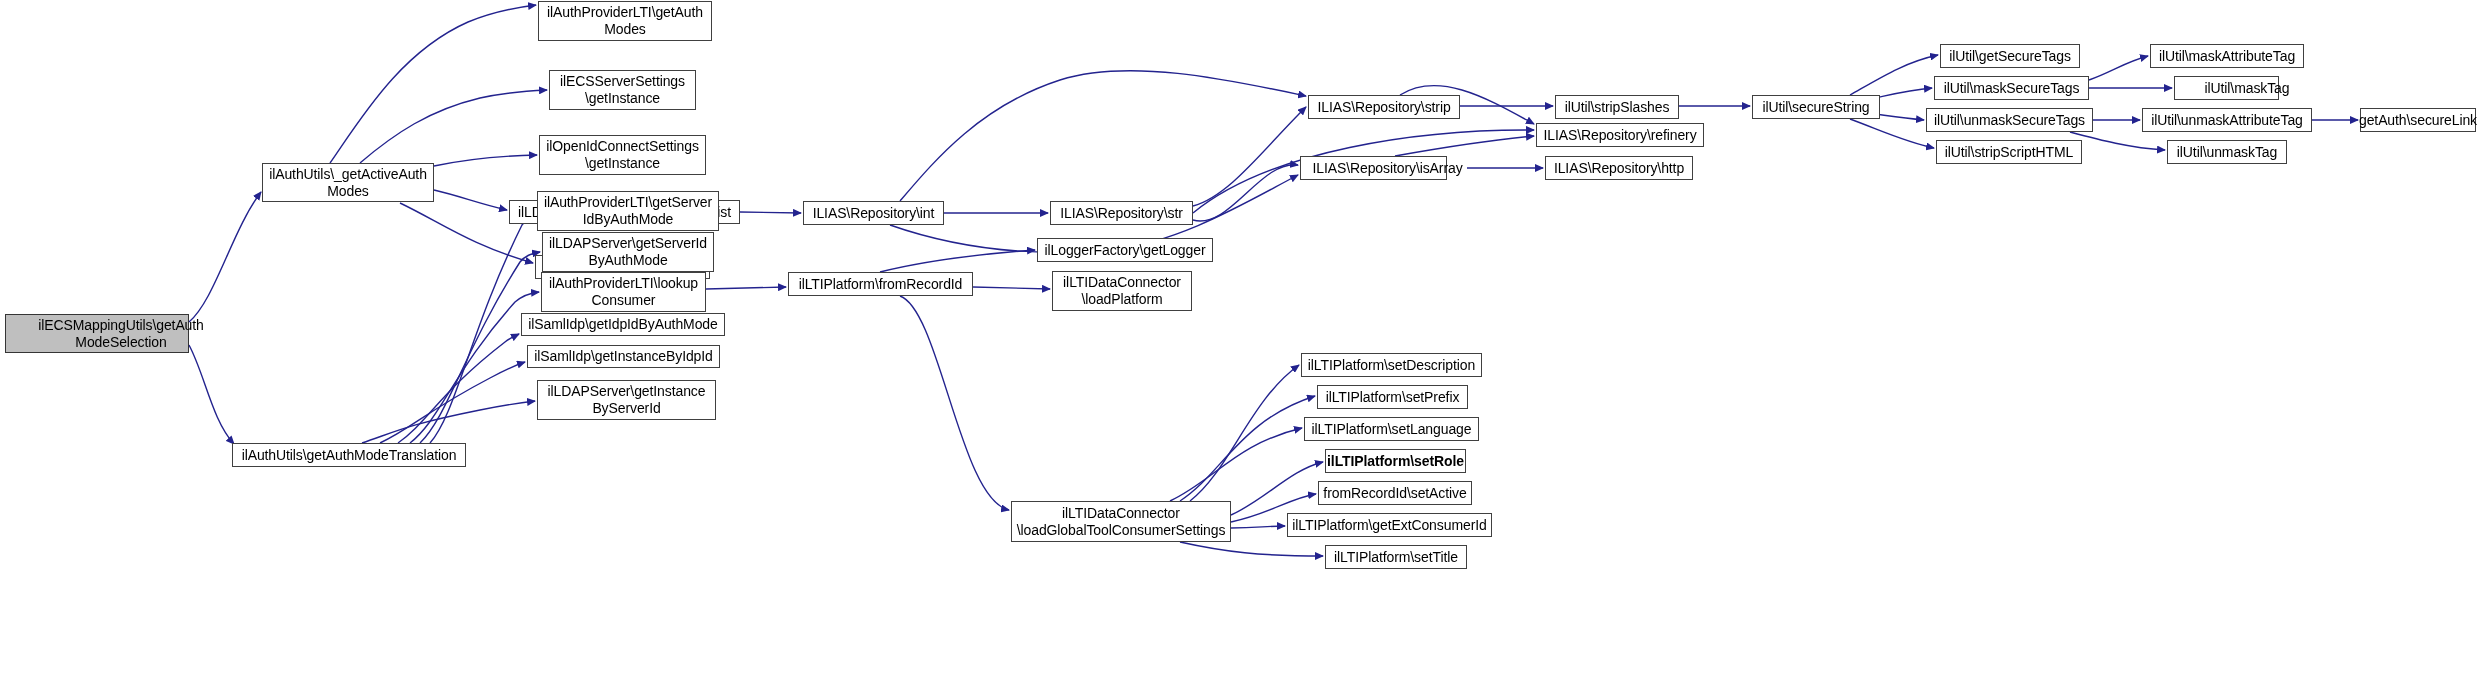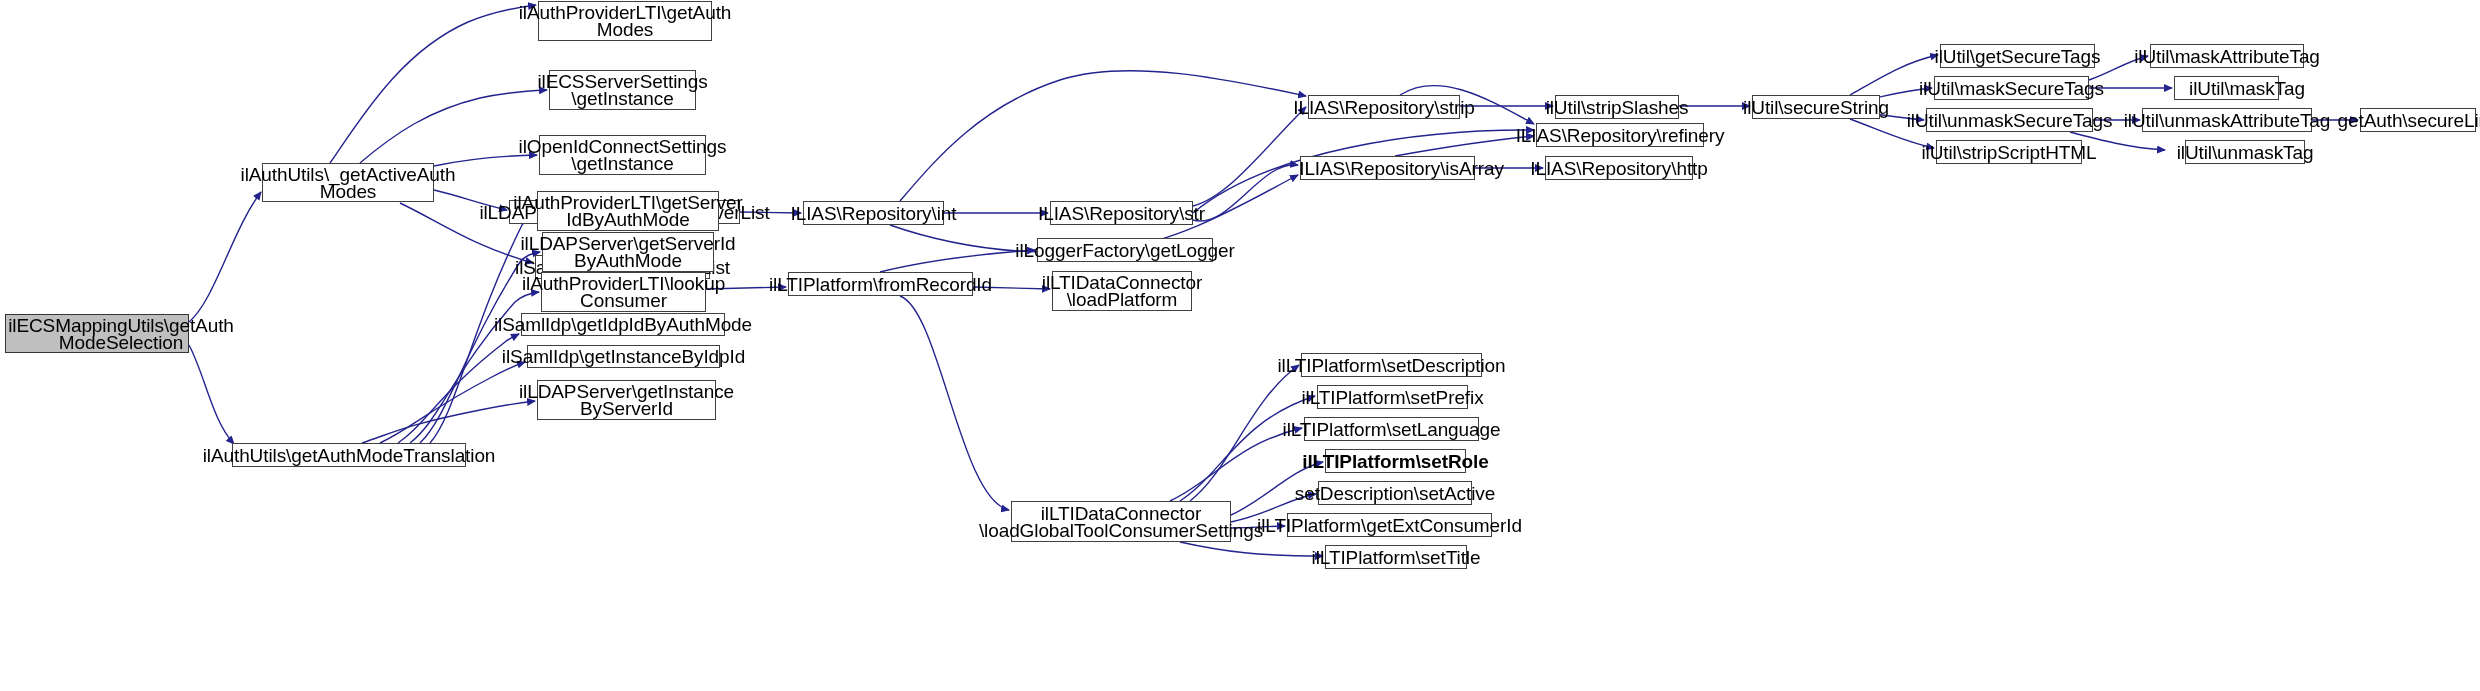--- a/index.html
+++ b/index.html
@@ -23,21 +23,21 @@
     width: 2480px;
     height: 691px;
     pointer-events: none;
   }
   .node {
     position: absolute;
     box-sizing: border-box;
     border: 1px solid #404040;
     background: #ffffff;
     color: #000000;
-    font-size: 19px;
+    font-size: 14px;
     line-height: 17px;
     display: flex;
     align-items: center;
     justify-content: center;
     text-align: center;
     white-space: pre-line;
     letter-spacing: -0.1px;
     z-index: 2;
   }
   .node.root {
@@ -125,40 +125,40 @@
       <div class="node" style="left: 541px; top: 272px; width: 165px; height: 40px;">ilAuthProviderLTI\lookup
 Consumer</div>
       <div class="node" style="left: 521px; top: 313px; width: 204px; height: 23px;">ilSamlIdp\getIdpIdByAuthMode</div>
       <div class="node" style="left: 527px; top: 345px; width: 193px; height: 23px;">ilSamlIdp\getInstanceByIdpId</div>
       <div class="node" style="left: 537px; top: 380px; width: 179px; height: 40px;">ilLDAPServer\getInstance
 ByServerId</div>
       <div class="node" style="left: 803px; top: 201px; width: 141px; height: 24px; text-align: center;">ILIAS\Repository\int</div>
       <div class="node" style="left: 1050px; top: 201px; width: 143px; height: 24px;">ILIAS\Repository\str</div>
       <div class="node" style="left: 1308px; top: 95px; width: 152px; height: 24px;">ILIAS\Repository\strip</div>
       <div class="node" style="left: 1536px; top: 123px; width: 168px; height: 24px;">ILIAS\Repository\refinery</div>
-      <div class="node" style="left: 1300px; top: 156px; width: 175px; height: 24px; padding-left: 28px;">ILIAS\Repository\isArray</div>
+      <div class="node" style="left: 1300px; top: 156px; width: 147px; height: 24px; padding-left: 28px;">ILIAS\Repository\isArray</div>
       <div class="node" style="left: 1545px; top: 156px; width: 148px; height: 24px;">ILIAS\Repository\http</div>
       <div class="node" style="left: 1555px; top: 95px; width: 124px; height: 24px;">ilUtil\stripSlashes</div>
       <div class="node" style="left: 1752px; top: 95px; width: 128px; height: 24px;">ilUtil\secureString</div>
-      <div class="node" style="left: 1940px; top: 44px; width: 155px; height: 24px; text-align: center;">ilUtil\getSecureTags</div>
+      <div class="node" style="left: 1940px; top: 44px; width: 140px; height: 24px; text-align: center;">ilUtil\getSecureTags</div>
       <div class="node" style="left: 1934px; top: 76px; width: 155px; height: 24px;">ilUtil\maskSecureTags</div>
       <div class="node" style="left: 1926px; top: 108px; width: 167px; height: 24px;">ilUtil\unmaskSecureTags</div>
       <div class="node" style="left: 1936px; top: 140px; width: 146px; height: 24px;">ilUtil\stripScriptHTML</div>
       <div class="node" style="left: 2150px; top: 44px; width: 154px; height: 24px;">ilUtil\maskAttributeTag</div>
       <div class="node" style="left: 2174px; top: 76px; width: 105px; height: 24px; padding-left: 41px;">ilUtil\maskTag</div>
       <div class="node" style="left: 2142px; top: 108px; width: 170px; height: 24px;">ilUtil\unmaskAttributeTag</div>
-      <div class="node" style="left: 2167px; top: 140px; width: 120px; height: 24px; margin-left: 18px;">ilUtil\unmaskTag</div>
+      <div class="node" style="left: 2167px; top: 140px; width: 120px; height: 24px;">ilUtil\unmaskTag</div>
       <div class="node" style="left: 2360px; top: 108px; width: 116px; height: 24px;">getAuth\secureLink</div>
       <div class="node" style="left: 788px; top: 272px; width: 185px; height: 24px;">ilLTIPlatform\fromRecordId</div>
       <div class="node" style="left: 1037px; top: 238px; width: 176px; height: 24px;">ilLoggerFactory\getLogger</div>
       <div class="node" style="left: 1052px; top: 271px; width: 140px; height: 40px;">ilLTIDataConnector
 \loadPlatform</div>
       <div class="node" style="left: 1011px; top: 501px; width: 220px; height: 41px;">ilLTIDataConnector
 \loadGlobalToolConsumerSettings</div>
       <div class="node" style="left: 1301px; top: 353px; width: 181px; height: 24px;">ilLTIPlatform\setDescription</div>
       <div class="node" style="left: 1317px; top: 385px; width: 151px; height: 24px;">ilLTIPlatform\setPrefix</div>
       <div class="node" style="left: 1304px; top: 417px; width: 175px; height: 24px;">ilLTIPlatform\setLanguage</div>
       <div class="node" style="left: 1325px; top: 449px; width: 141px; height: 24px; font-weight: bold;">ilLTIPlatform\setRole</div>
-      <div class="node" style="left: 1318px; top: 481px; width: 154px; height: 24px;">setDescription\setActive</div>
+      <div class="node" style="left: 1318px; top: 481px; width: 154px; height: 24px;">fromRecordId\setActive</div>
       <div class="node" style="left: 1287px; top: 513px; width: 205px; height: 24px;">ilLTIPlatform\getExtConsumerId</div>
       <div class="node" style="left: 1325px; top: 545px; width: 142px; height: 24px;">ilLTIPlatform\setTitle</div>
     </div>
 </div>
 
 </body></html>

